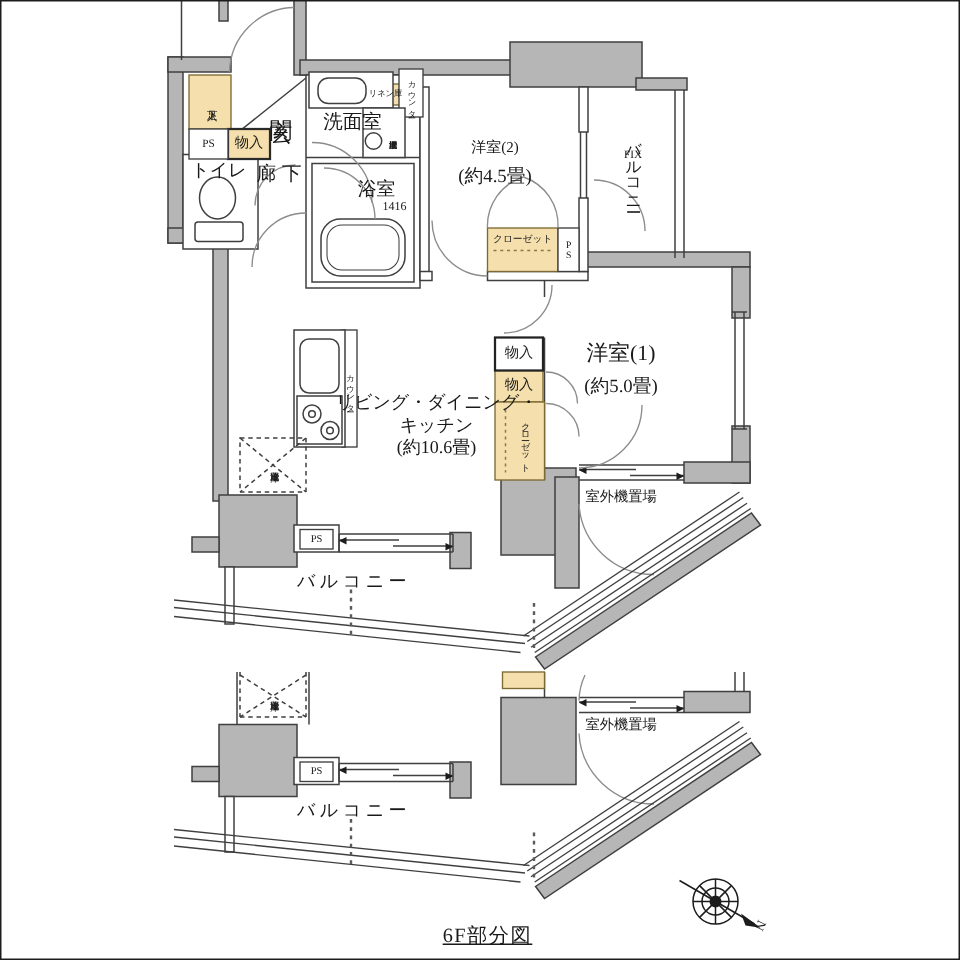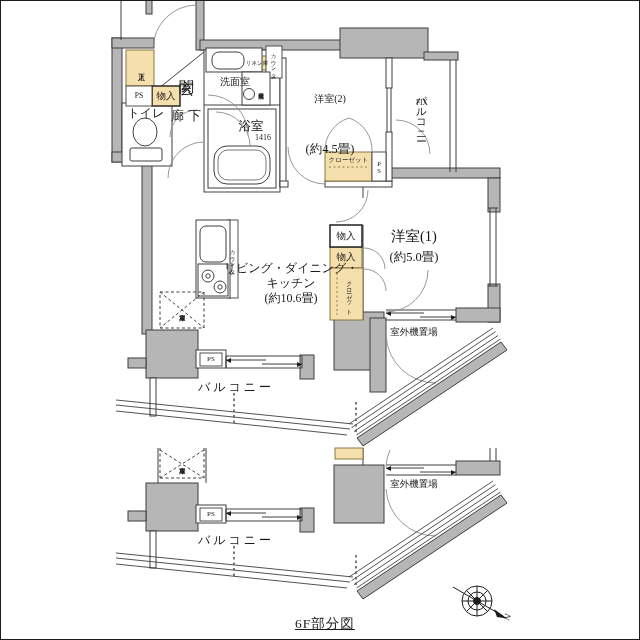--- a/index.html
+++ b/index.html
@@ -230,28 +230,28 @@
     <polygon points="30,17.5 17,8 20,16" fill="#1c1c1c" stroke="none"></polygon>
   </g>
 </svg>
 
   <div class="lbl v" style="left:176px;top:46px;width:20px;height:44px;font-size:15px;">玄関</div>
   <div class="lbl v" style="left:126px;top:51px;width:28px;height:34px;font-size:7px;">下足入</div>
   <div class="lbl" style="left:126px;top:86px;width:26px;height:20px;font-size:7.5px;">PS</div>
   <div class="lbl b" style="left:152px;top:86px;width:28px;height:20px;font-size:9.5px;">物入</div>
   <div class="lbl" style="left:160px;top:92px;width:56px;height:16px;font-size:13px;letter-spacing:4px;margin-top:16px;">廊下</div>
   <div class="lbl" style="left:118px;top:107px;width:56px;height:14px;font-size:12px;">トイレ</div>
-  <div class="lbl" style="left:206px;top:74px;width:58px;height:15px;font-size:10px;">洗面室</div>
+  <div class="lbl" style="left:206px;top:74px;width:58px;height:15px;font-size:13px;">洗面室</div>
   <div class="lbl" style="left:246px;top:56px;width:22px;height:14px;font-size:5.5px;">リネン庫</div>
   <div class="lbl v" style="left:254px;top:75px;width:14px;height:27px;font-size:5.5px;line-height:1.3;">洗濯機置場</div>
   <div class="lbl v" style="left:266px;top:47px;width:16px;height:31px;font-size:5.5px;">カウンター</div>
   <div class="lbl" style="left:222px;top:118px;width:58px;height:15px;font-size:12.5px;">浴室</div>
   <div class="lbl" style="left:240px;top:133px;width:46px;height:10px;font-size:8px;">1416</div>
   <div class="lbl" style="left:292px;top:90px;width:76px;height:17px;font-size:10px;">洋室(2)</div>
-  <div class="lbl" style="left:288px;top:109px;width:84px;height:16px;font-size:12.5px;margin-top:32px;">(約4.5畳)</div>
+  <div class="lbl" style="left:288px;top:109px;width:84px;height:16px;font-size:12.5px;">(約4.5畳)</div>
   <div class="lbl" style="left:325px;top:154px;width:47px;height:12px;font-size:6.5px;">クローゼット</div>
   <div class="lbl v" style="left:372px;top:152px;width:14px;height:29px;font-size:6.5px;">PS</div>
   <div class="lbl" style="left:382px;top:98px;width:24px;height:10px;font-size:7.5px;background:#fff;margin-left:28px;">FIX</div>
   <div class="lbl v" style="left:412px;top:80px;width:18px;height:64px;font-size:10.5px;">バルコニー</div>
   <div class="lbl" style="left:372px;top:228px;width:84px;height:17px;font-size:14.5px;">洋室(1)</div>
   <div class="lbl" style="left:370px;top:249px;width:88px;height:16px;font-size:12.5px;">(約5.0畳)</div>
   <div class="lbl b" style="left:330px;top:225px;width:32px;height:22px;font-size:9.5px;">物入</div>
   <div class="lbl b" style="left:330px;top:247px;width:32px;height:21px;font-size:9.5px;">物入</div>
   <div class="lbl v" style="left:336px;top:270px;width:26px;height:48px;font-size:6px;">クローゼット</div>
   <div class="lbl" style="left:236px;top:262px;width:110px;height:14px;font-size:12px;">リビング・ダイニング・</div>

